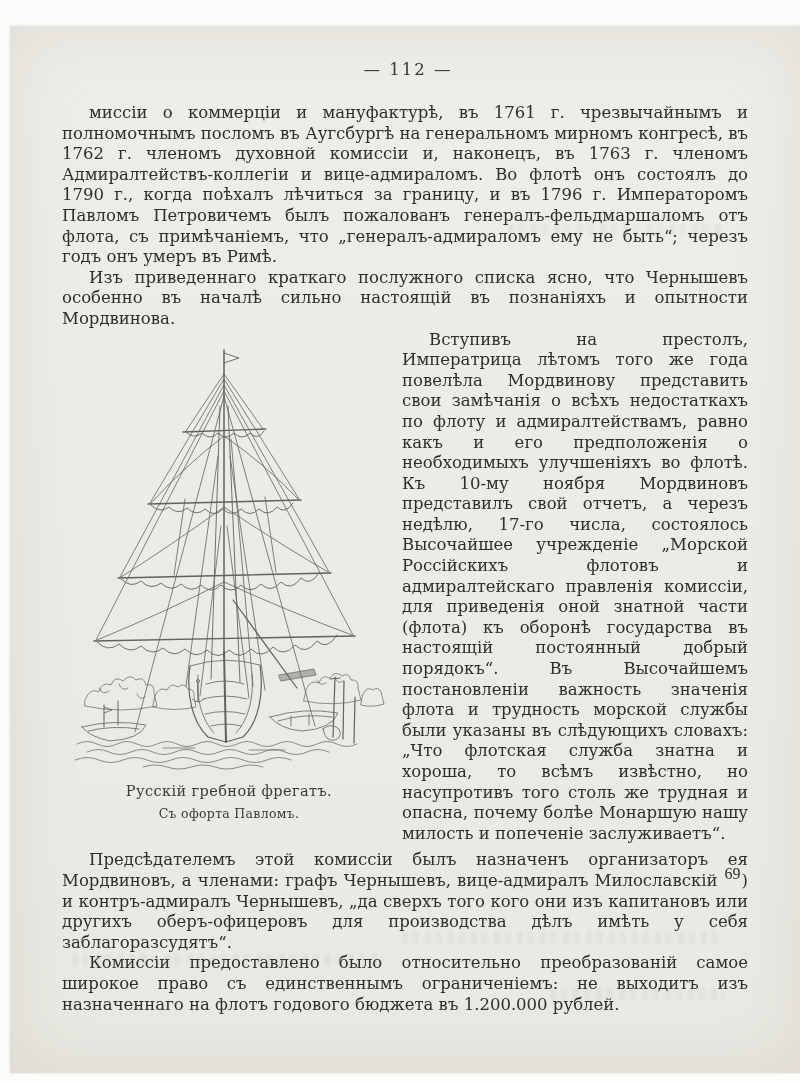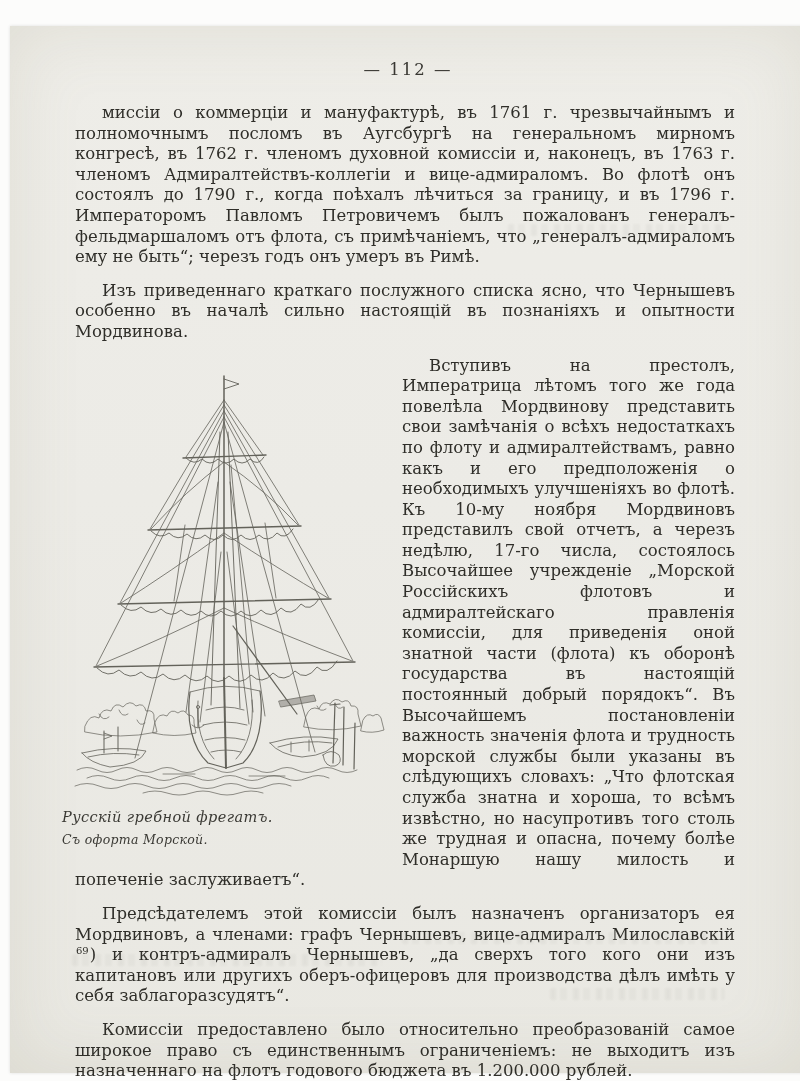--- a/index.html
+++ b/index.html
@@ -16,29 +16,29 @@
   }
   .page-number {
     padding-top:34px; text-align:center;
     font-size:16.5px; color:#383732; letter-spacing:2px;
   }
   .content {
     margin:24px 22px 0 52px; width:686px;
     color:#2f2e29; font-size:16.5px; line-height:20.6px;
     text-align:justify;
   }
-  .content p { margin:13px; }
+  .content p { margin:0; }
   .indent { text-indent:27px; }
   figure.ship-figure { float:left; width:334px; margin:14px 6px 0 0; padding:0; }
   figure.ship-figure svg { display:block; margin:0 auto; }
-  figcaption { text-align:left; color:#3a3934;font-style:italic; }
+  figcaption { text-align:center; color:#3a3934; }
   .cap1 { margin-top:9px; font-size:14.5px; letter-spacing:.4px; }
   .cap2 { margin-top:3px; font-size:12.5px; letter-spacing:.3px; }
   .members-para { clear:both; margin-top:6px !important; }
-  sup.fr { font-size:10px; line-height:0; vertical-align:super; padding:0 1px; color:#2f2e29; }
+  sup.fr { font-size:16px; line-height:0; vertical-align:super; padding:0 1px; color:#2f2e29;font-family:Liberation Serif, serif; }
   
   .ghost {
     position:absolute; height:12px; opacity:.45; filter:blur(1.1px); pointer-events:none;
     background:repeating-linear-gradient(90deg,
       rgba(112,110,100,.15) 0 6px, rgba(0,0,0,0) 6px 10px,
       rgba(112,110,100,.11) 10px 17px, rgba(0,0,0,0) 17px 23px);
     border-radius:2px;
   }
   .g1 { left:498px; top:198px; width:215px; }
   .g2 { left:392px; top:906px; width:322px; }
@@ -153,21 +153,21 @@
             <path d="M4,400 q10,-5 20,0 t20,0 t20,0 t20,0 t20,0 t20,0 t20,0 t20,0 t20,0 t20,0 t20,0 t20,0 t20,0 t20,0"></path>
             <path d="M14,408 q11,-5 22,0 t22,0 t22,0 t22,0 t22,0 t22,0 t22,0 t22,0 t22,0 t22,0 t22,0"></path>
             <path d="M2,416 q12,-5 24,0 t24,0 t24,0 t24,0 t24,0 t24,0 t24,0 t24,0 t24,0"></path>
             <path d="M70,423 q12,-4 24,0 t24,0 t24,0 t24,0 t24,0"></path>
             <line x1="90" y1="404" x2="122" y2="404"></line>
             <line x1="176" y1="406" x2="212" y2="406"></line>
           </g>
         </svg>
         <figcaption>
           <div class="cap1">Русскій гребной фрегатъ.</div>
-          <div class="cap2">Съ офорта Морской.</div>
+          <div class="cap2">Съ офорта Павломъ.</div>
         </figcaption>
       </figure>
 
       <p class="indent">Вступивъ на престолъ, Императрица лѣтомъ того же года повелѣла Мордвинову представить свои замѣчанія о всѣхъ недостаткахъ по флоту и адмиралтействамъ, равно какъ и его предположенія о необходимыхъ улучшеніяхъ во флотѣ. Къ 10-му ноября Мордвиновъ представилъ свой отчетъ, а черезъ недѣлю, 17-го числа, состоялось Высочайшее учрежденіе „Морской Россійскихъ флотовъ и адмиралтейскаго правленія комиссіи, для приведенія оной знатной части (флота) къ оборонѣ государства въ настоящій постоянный добрый порядокъ“. Въ Высочайшемъ постановленіи важность значенія флота и трудность морской службы были указаны въ слѣдующихъ словахъ: „Что флотская служба знатна и хороша, то всѣмъ извѣстно, но насупротивъ того столь же трудная и опасна, почему болѣе Монаршую нашу милость и попеченіе заслуживаетъ“.</p>
     </div>
 
     <p class="indent members-para"><span>Предсѣдателемъ этой комиссіи былъ назначенъ организаторъ ея Мордвиновъ, а членами: графъ Чернышевъ, вице-адмиралъ Милославскій </span><sup class="fr">69</sup><span>) и контръ-адмиралъ Чернышевъ, „да сверхъ того кого они изъ капитановъ или другихъ оберъ-офицеровъ для производства дѣлъ имѣть у себя заблагоразсудятъ“.</span></p>
 
     <p class="indent">Комиссіи предоставлено было относительно преобразованій самое широкое право съ единственнымъ ограниченіемъ: не выходитъ изъ назначеннаго на флотъ годового бюджета въ 1.200.000 рублей.</p>
 

